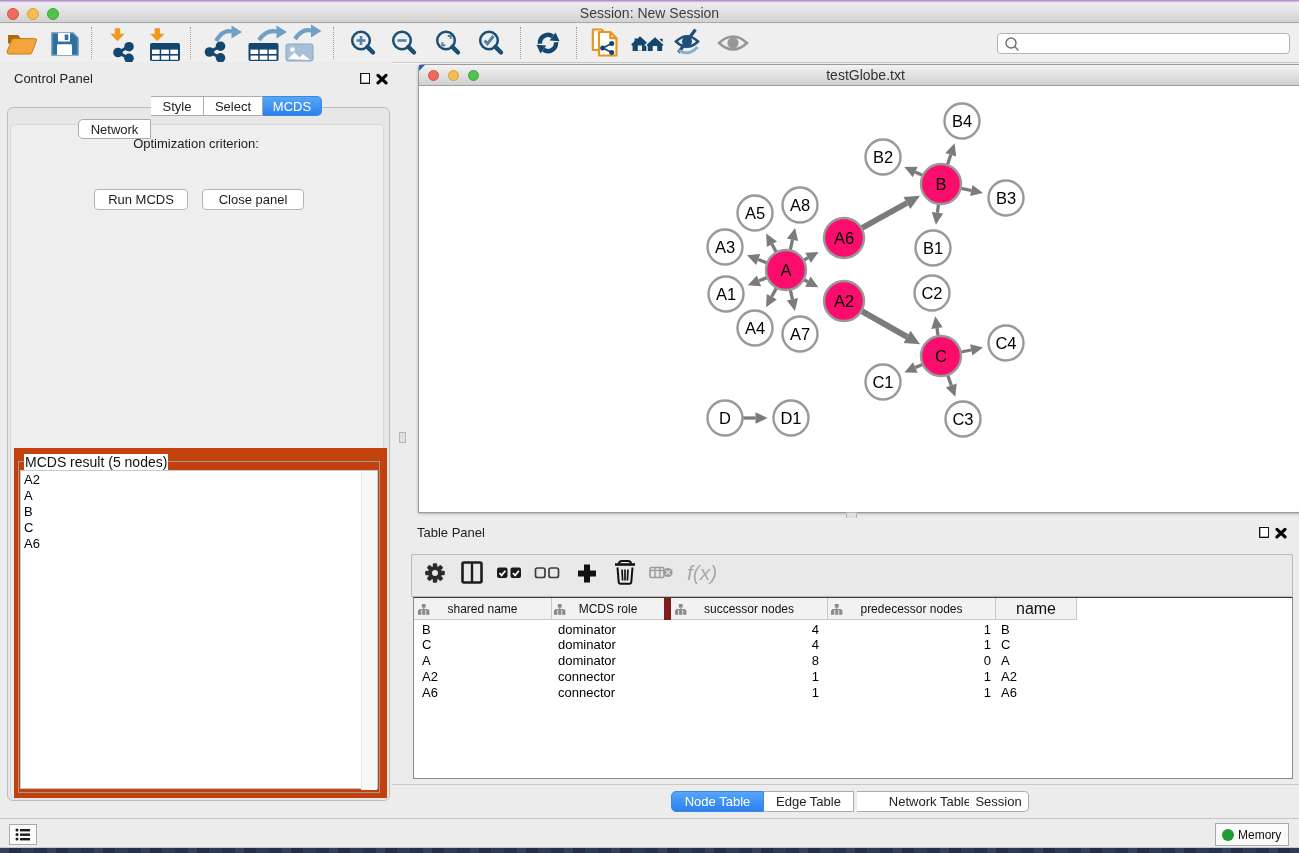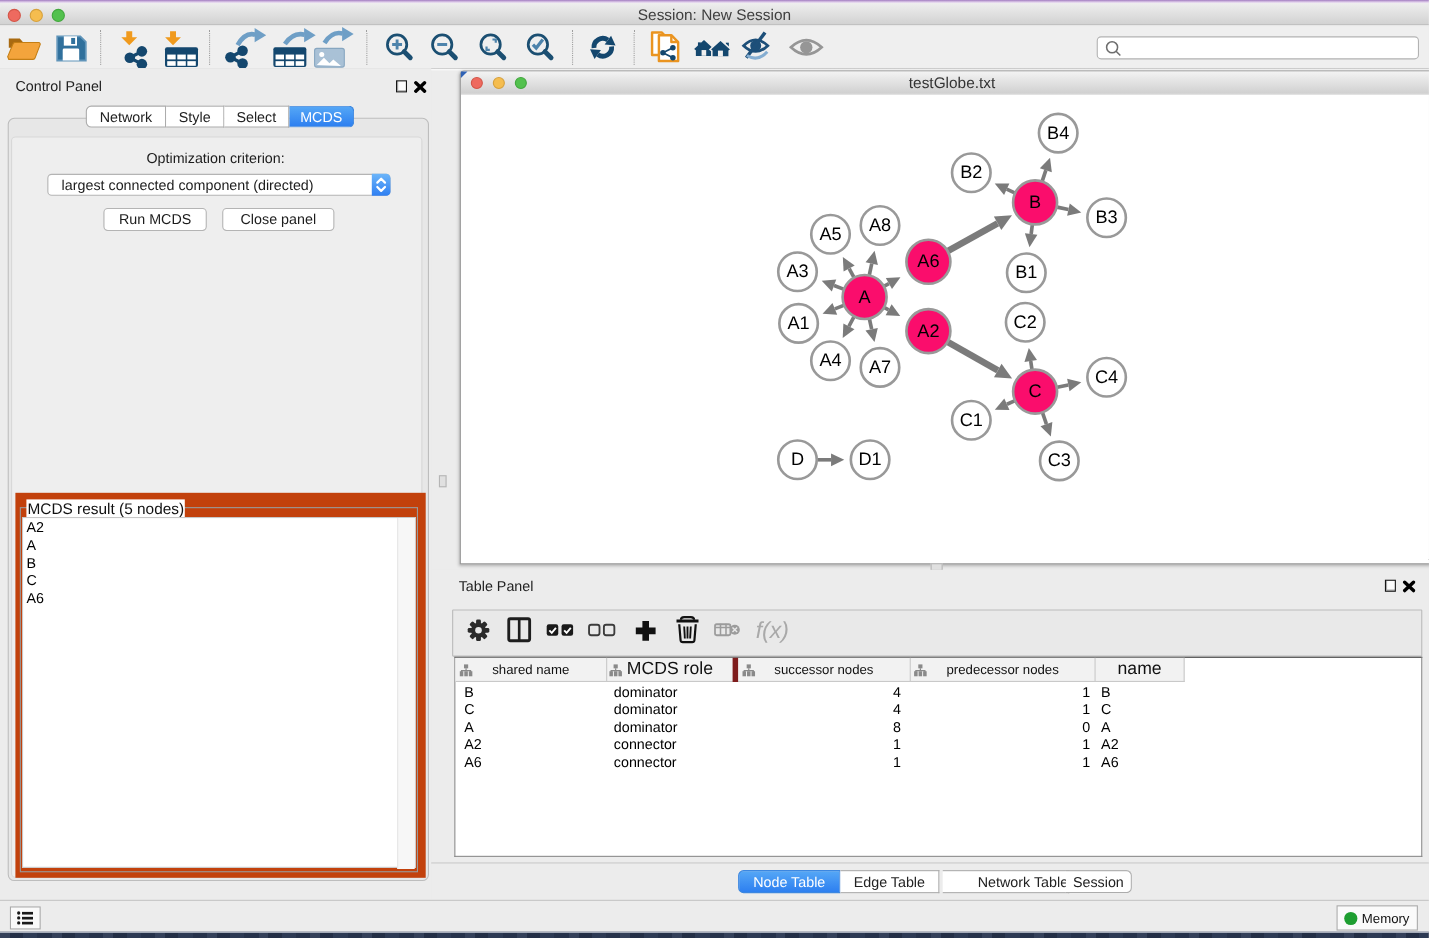--- a/index.html
+++ b/index.html
@@ -235,33 +235,26 @@
 <div class="abs" id="tb-sep" style="left:0;top:62px;width:1299px;height:2px;background:linear-gradient(#c9c9c9 0 1px,#f8f8f8 1px 2px);"></div>
 <div id="cpanel" class="abs">
   <div class="hdr">Control Panel</div>
   <div class="float-ico" style="left:360px; top:11px;"></div>
   <svg style="position:absolute;left:375px;top:10px" width="13" height="13" viewBox="0 0 13 13">
     <path d="M3 3.3 L11 10.9 M11 3.3 L3 10.9" stroke="#000" stroke-width="3.1" stroke-linecap="round"></path>
     </svg>
   <div id="cp-box"></div>
   <div id="cp-inner"></div>
   <div id="cp-tabs">
-    <div class="tab" style="left:0; width:73px; border-radius:5px 0 0 5px;">Network</div>
+    <div class="tab" style="left:0; width:73px; border-radius:5px 0 0 5px;margin-top:23px;">Network</div>
     <div class="tab" style="left:73px; width:53px; border-left:none;">Style</div>
     <div class="tab" style="left:126px; width:59px; border-left:none;">Select</div>
     <div class="tab sel" style="left:185px; width:59px; border-left:none; border-radius:0 5px 5px 0;">MCDS</div>
   </div>
   <div id="opt-label">Optimization criterion:</div>
-  <div id="dropdown">
-    <div class="txt">largest connected component (directed)</div>
-    <div class="step"><svg width="17" height="20" viewBox="0 0 17 20">
-      <path d="M5 8 L8.5 4.5 L12 8" fill="none" stroke="#fff" stroke-width="2" stroke-linejoin="round" stroke-linecap="round"></path>
-      <path d="M5 12 L8.5 15.5 L12 12" fill="none" stroke="#fff" stroke-width="2" stroke-linejoin="round" stroke-linecap="round"></path>
-        </svg></div>
-  </div>
   <div class="btn" style="left:94px; top:127px; width:94px; height:21px; line-height:20px;">Run MCDS</div>
   <div class="btn" style="left:202px; top:127px; width:102px; height:21px; line-height:20px;">Close panel</div>
   <div id="mcds-white">
     <div id="mcds-fs">
         <div id="mcds-legend">MCDS result (5 nodes)</div>
       </div>
     <div id="mcds-list" style="left:6px; top:22px;">
       <div class="it">A2</div>
         <div class="it">A</div>
         <div class="it">B</div>
@@ -418,21 +411,21 @@
 <line x1="248" y1="18" x2="248" y2="29" stroke="#9c9c9c" stroke-width="1.4"></line>
 <circle cx="256" cy="23.5" r="4.6"></circle>
 <path d="M253.9,21.4 l4.2,4.2 M258.1,21.4 l-4.2,4.2" stroke="#e9e9e9" stroke-width="1.3"></path>
         </g>
         <text x="275" y="31" font-family="Liberation Serif" font-style="italic" font-size="21" fill="#a9a9a9">f(x)</text>
     </svg>
   </div>
   <div id="tp-table">
     <div style="position:absolute;left:0;top:0;width:663px;height:22px;background:#f2f2f2;border-bottom:1px solid #c9c9c9;"></div>
       <div style="position:absolute;left:0px;top:0;width:138px;height:22px;border-right:1px solid #c9c9c9;text-align:center;line-height:22px;color:#111;font-size:12px;">shared name</div>
-      <div style="position:absolute;left:138px;top:0;width:119px;height:22px;border-right:5px solid #7f1d1d;text-align:center;line-height:22px;color:#111;font-size:16px;">MCDS role</div>
+      <div style="position:absolute;left:138px;top:0;width:119px;height:22px;border-right:7px solid #7f1d1d;text-align:center;line-height:22px;color:#111;font-size:12px;">MCDS role</div>
       <div style="position:absolute;left:257px;top:0;width:157px;height:22px;border-right:1px solid #c9c9c9;text-align:center;line-height:22px;color:#111;font-size:12px;">successor nodes</div>
       <div style="position:absolute;left:414px;top:0;width:168px;height:22px;border-right:1px solid #c9c9c9;text-align:center;line-height:22px;color:#111;font-size:12px;">predecessor nodes</div>
       <div style="position:absolute;left:582px;top:0;width:81px;height:22px;border-right:1px solid #c9c9c9;text-align:center;line-height:22px;color:#111;font-size:16px;">name</div>
       <svg style="position:absolute;left:0;top:0" width="663" height="22">
         <g transform="translate(4,6)" fill="#8a8a8a">
           <rect x="3.8" y="0" width="3.8" height="3.6"></rect>
           <path d="M5.7,3.6 v2 M1.6,7 v-1.4 h8.2 v1.4" fill="none" stroke="#8a8a8a" stroke-width="1.1"></path>
           <rect x="0" y="6.2" width="3.2" height="4.6"></rect>
           <rect x="4.1" y="6.2" width="3.2" height="4.6"></rect>
           <rect x="8.2" y="6.2" width="3.2" height="4.6"></rect>

